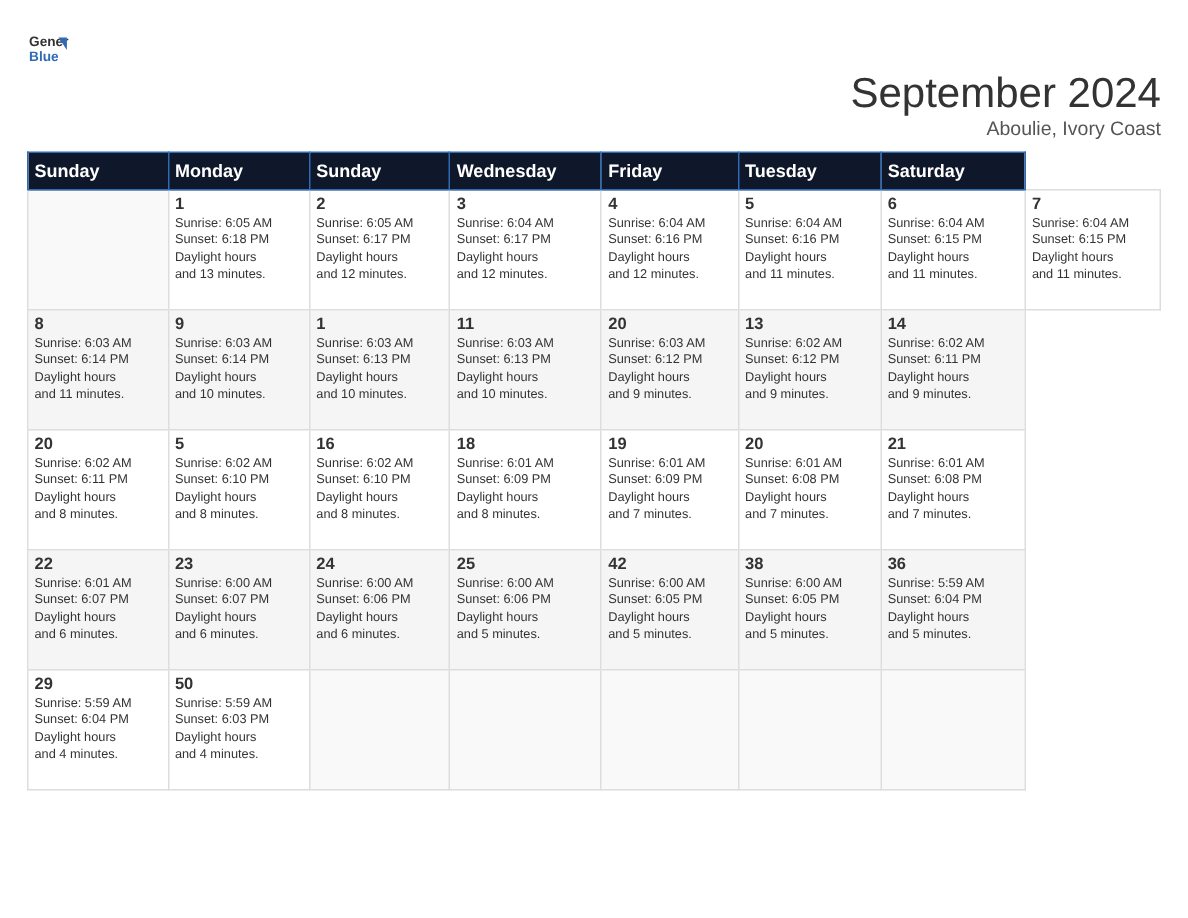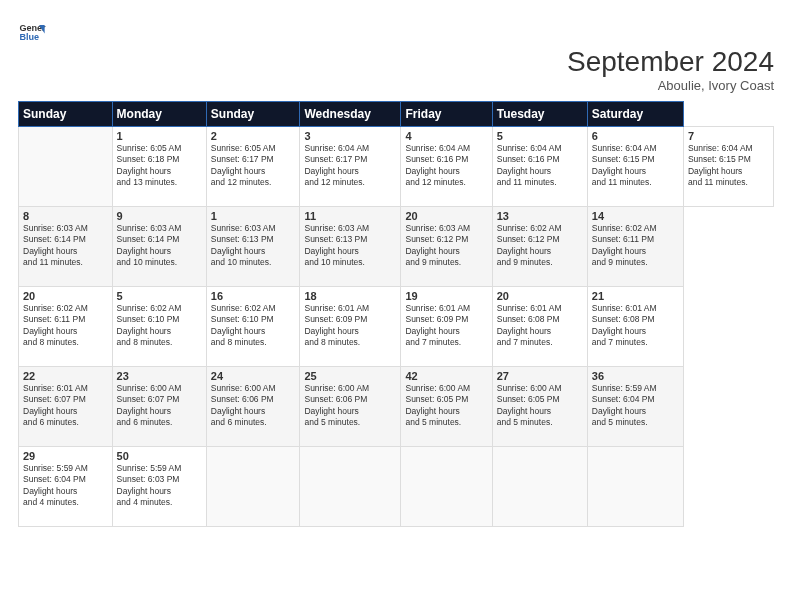--- a/index.html
+++ b/index.html
@@ -222,21 +222,21 @@
           </td>
           <td>
             <span class="day-num">25</span>
             <div class="day-info">Sunrise: 6:00 AM<br>Sunset: 6:06 PM<br>Daylight hours<br>and 5 minutes.</div>
           </td>
           <td>
             <span class="day-num">42</span>
             <div class="day-info">Sunrise: 6:00 AM<br>Sunset: 6:05 PM<br>Daylight hours<br>and 5 minutes.</div>
           </td>
           <td>
-            <span class="day-num">27</span>
+            <span class="day-num">38</span>
             <div class="day-info">Sunrise: 6:00 AM<br>Sunset: 6:05 PM<br>Daylight hours<br>and 5 minutes.</div>
           </td>
           <td>
             <span class="day-num">36</span>
             <div class="day-info">Sunrise: 5:59 AM<br>Sunset: 6:04 PM<br>Daylight hours<br>and 5 minutes.</div>
           </td>
         </tr>
         <tr>
           <td>
             <span class="day-num">29</span>

